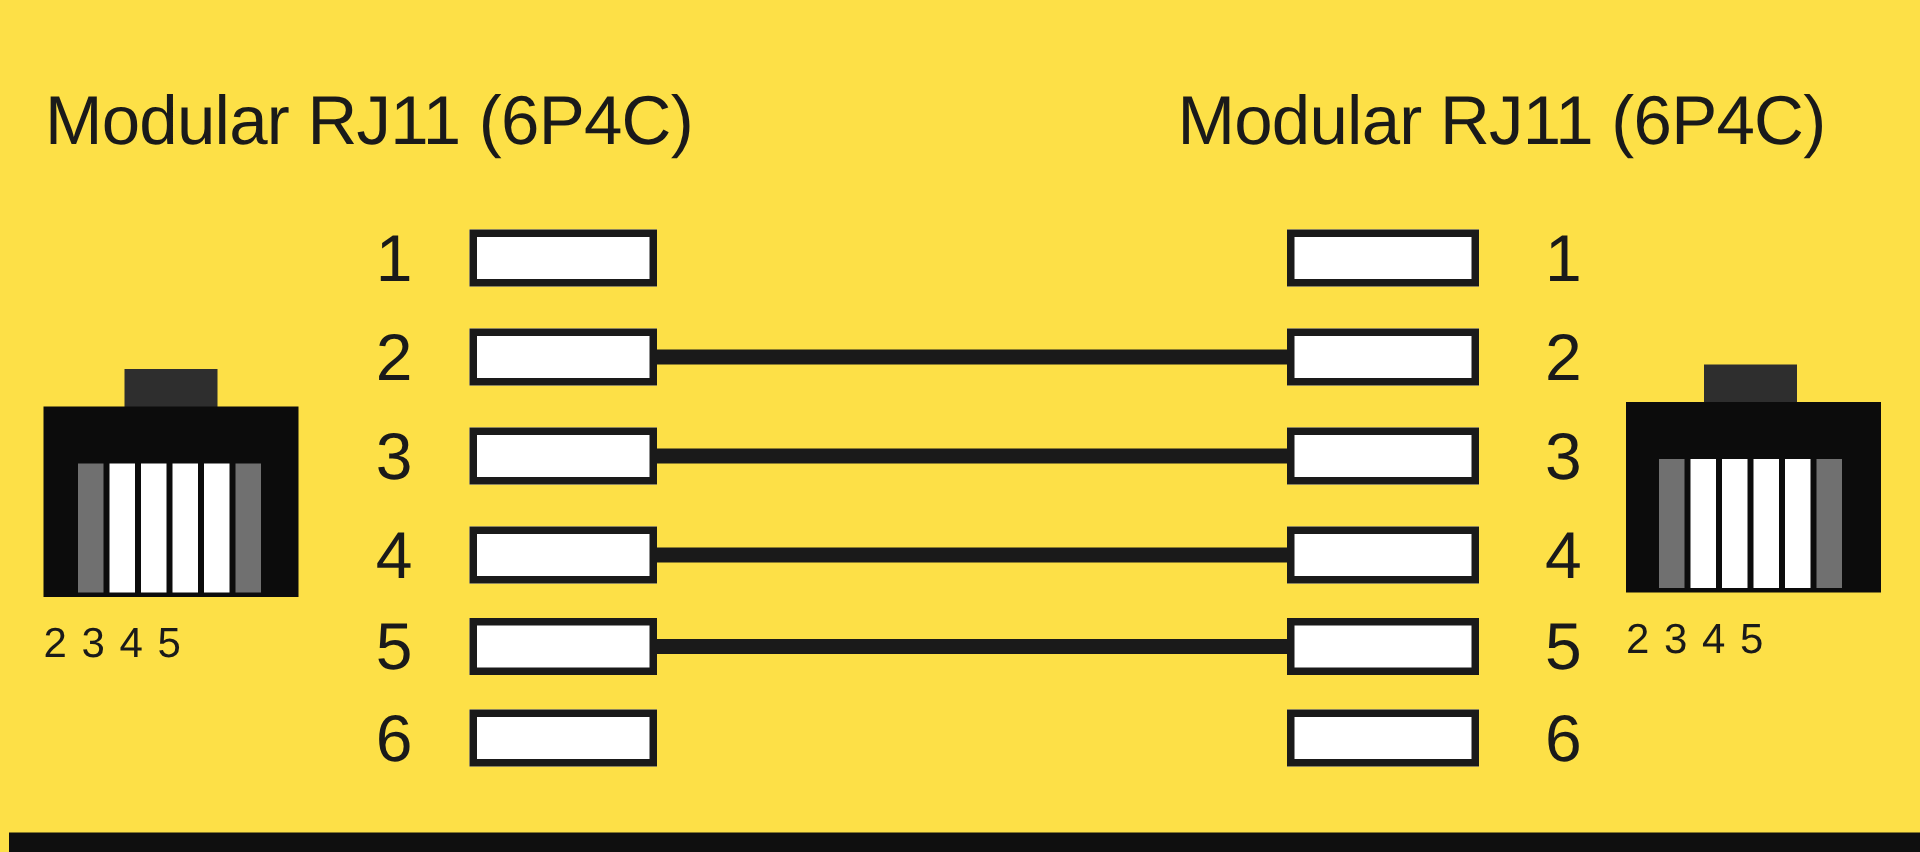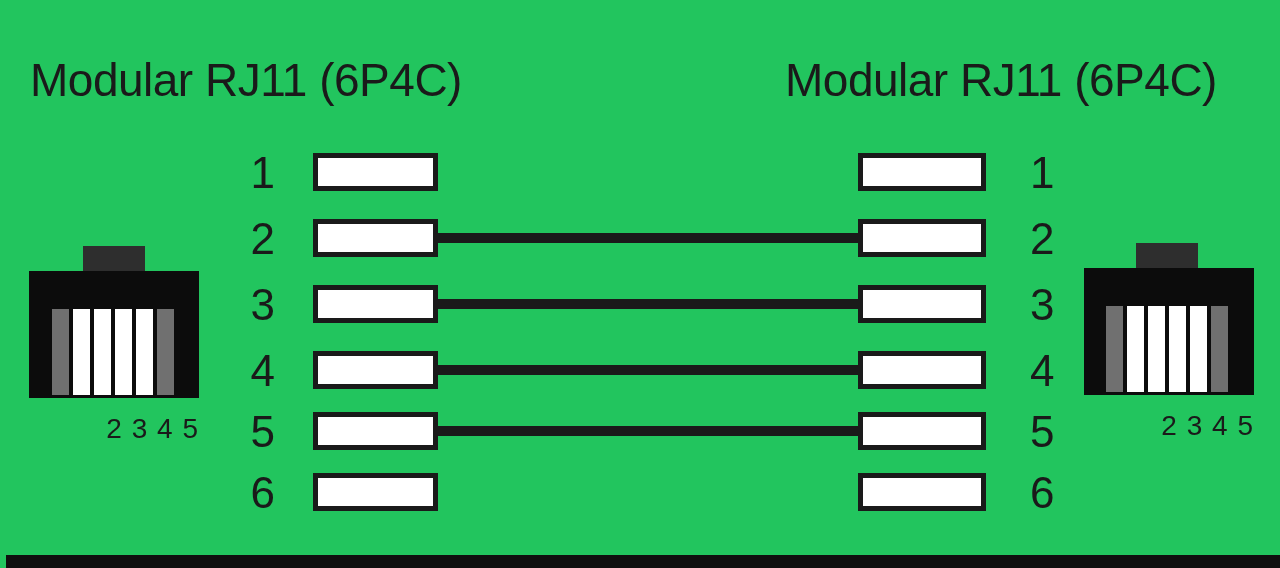--- a/index.html
+++ b/index.html
@@ -1,18 +1,18 @@
 <!DOCTYPE html>
 <html style="--ink: #1a1a1a; --connector-body: #0c0c0c; --connector-tab: #2e2e2e; --slot-gray: #707070; --slot-white: #ffffff; --bottom-bar: #0f0f0f;"><head>
 <meta charset="utf-8">
 <style>
   html,body{margin:0;padding:0;background:#ffffff;}
   .stage{
     position:relative; width:1280px; height:568px; overflow:hidden;
-    background:#22c55e; font-family:"Liberation Sans", sans-serif;
+    background:#fde047; font-family:"Liberation Sans", sans-serif;
   }
   
   .title{
     position:absolute; top:56px; font-size:46px; line-height:48px;
     letter-spacing:-0.5px; color:var(--ink,#1a1a1a); white-space:nowrap;
   }
   .title-left{left:30px;}
   .title-right{left:785px;}
 
   
@@ -54,21 +54,21 @@
     position:absolute; left:0; top:25px; width:170px; height:127px;
     background:var(--connector-body,#0c0c0c);
   }
   .conn .slots{
     position:absolute; left:23px; top:38px; display:flex; gap:4px;
   }
   .conn-right .slots{left:22px;}
   .slot{width:17px; height:86px; background:var(--slot-white,#ffffff);}
   .slot.gray{background:var(--slot-gray,#707070);}
   .conn .conn-label{
-    position:absolute; left:0; top:168px; width:170px; text-align:right;
+    position:absolute; left:0; top:168px; width:170px; text-align:left;
     font-size:28px; line-height:30px; color:var(--ink,#1a1a1a);
     letter-spacing:1px; white-space:nowrap;
   }
 
   .bottom-bar{
     position:absolute; left:6px; right:0; bottom:0; height:13px;
     background:var(--bottom-bar,#0f0f0f);
   }
 </style>
 </head>

